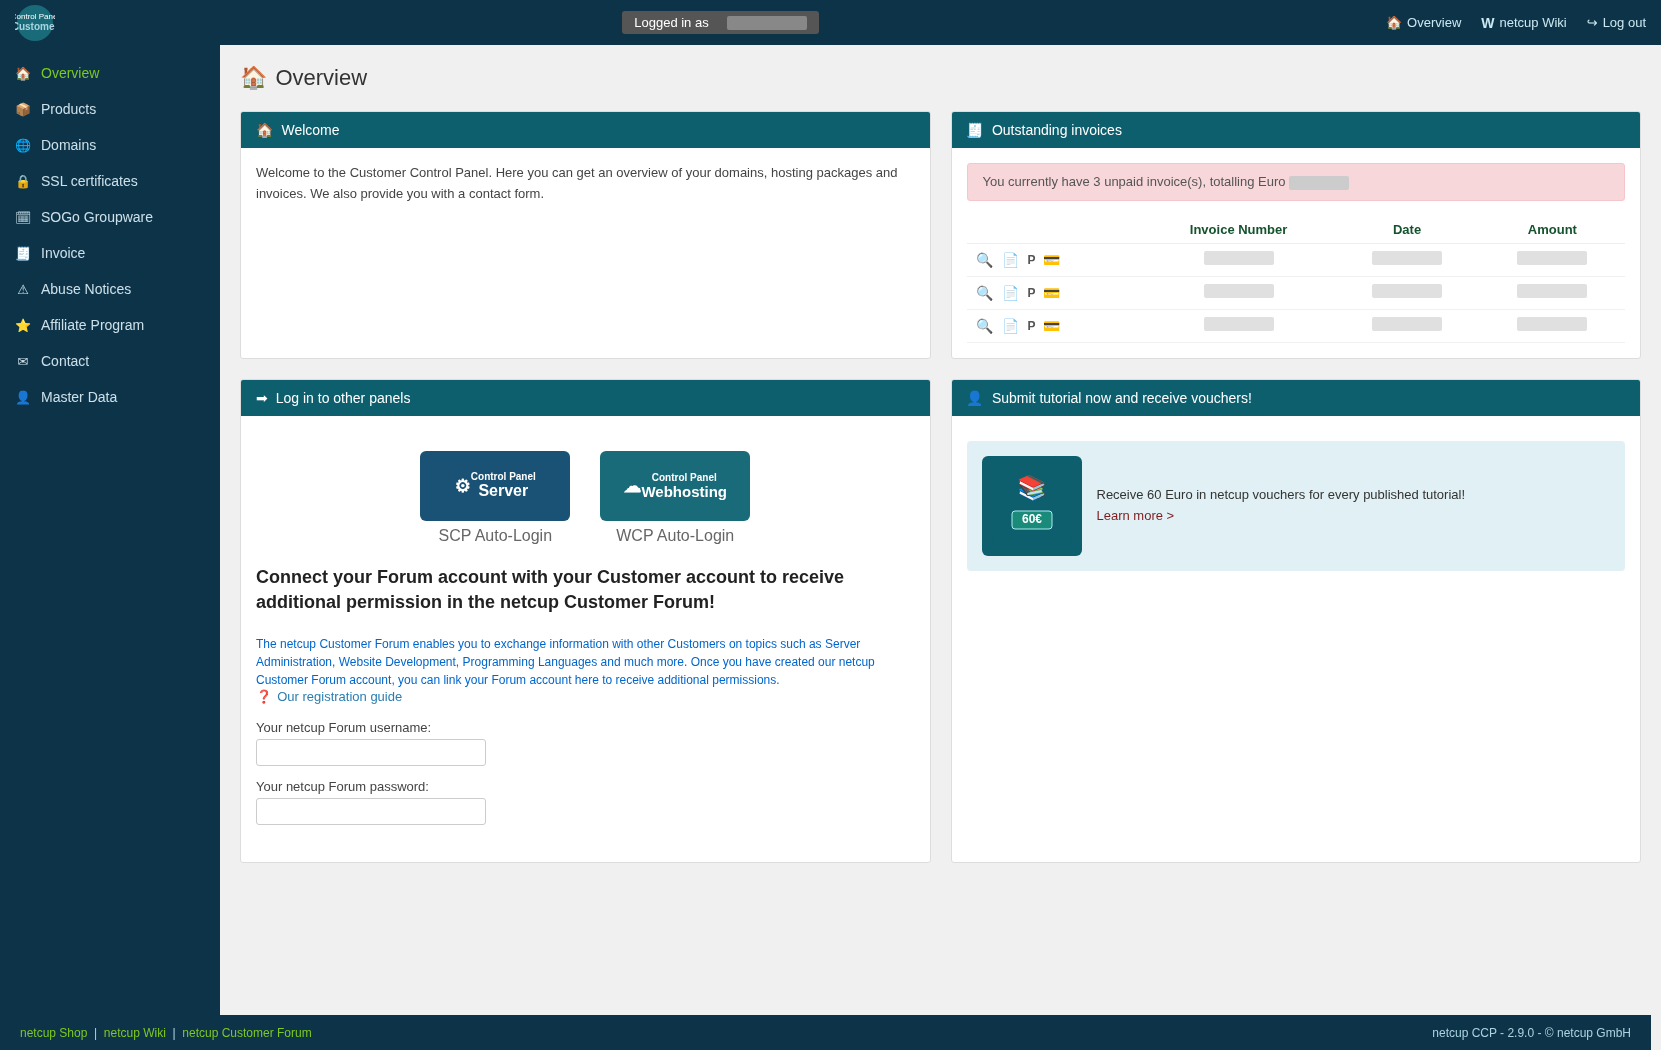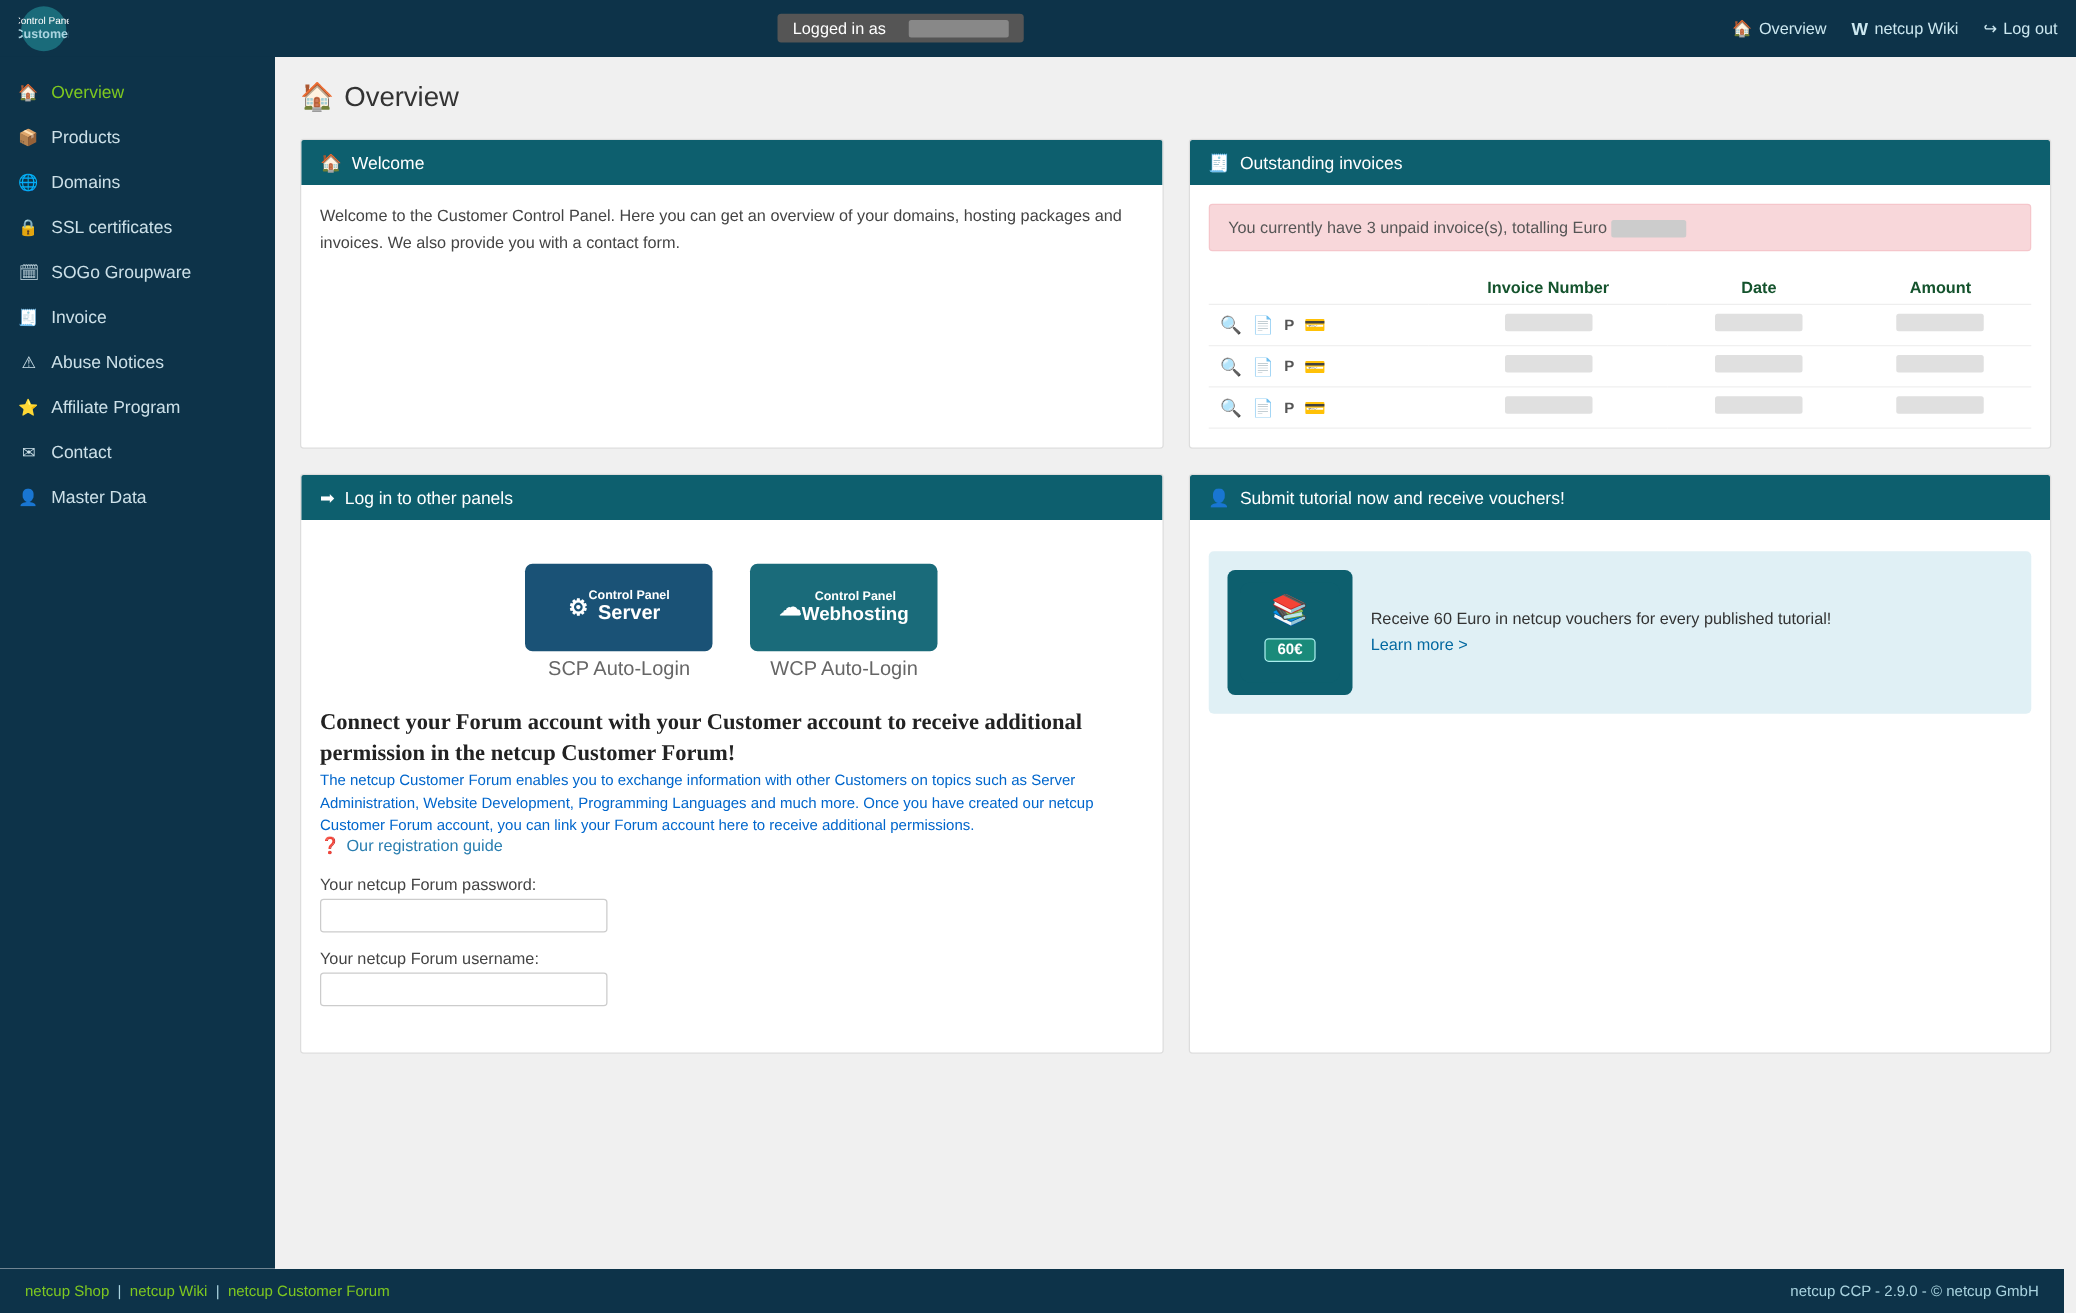--- a/index.html
+++ b/index.html
@@ -195,24 +195,23 @@
       margin-bottom: 6px;
     }
     .scp-box { background: #1a5276; }
     .wcp-box { background: #1a6b7a; }
     .panel-logo-label { font-size: 16px; color: #666; }
 
     .forum-connect-section { padding: 5px 0 10px; }
     .forum-title {
       font-size: 18px;
       font-weight: bold;
-      margin-bottom: 0;
+      margin-bottom: 20px;
       color: #222;
       line-height: 1.4;
-      font-family: Liberation Serif, serif;
     }
     .forum-desc { font-size: 12px; color: #0066cc; line-height: 1.5; }
     .registration-guide {
       font-size: 13px;
       color: #444;
       margin-bottom: 15px;
       display: flex;
       align-items: center;
       gap: 5px;
     }
@@ -245,21 +244,21 @@
       background: #0d5f6e;
       border-radius: 6px;
       display: flex;
       align-items: center;
       justify-content: center;
       flex-shrink: 0;
       color: #aee;
       font-size: 32px;
     }
     .tutorial-text { font-size: 13px; color: #333; line-height: 1.6; }
-    .tutorial-text a { color: #0369a1; text-decoration: none; }
+    .tutorial-text a { color: #7f1d1d; text-decoration: none; }
 
     
     .footer {
       background: #0d3349;
       color: #aad4e0;
       height: 35px;
       display: flex;
       align-items: center;
       justify-content: space-between;
       padding: 0 20px;
@@ -458,26 +457,26 @@
             </div>
           </div>
           <div class="forum-connect-section">
             <div class="forum-title">Connect your Forum account with your Customer account to receive additional permission in the netcup Customer Forum!</div>
             <div class="forum-desc">The netcup Customer Forum enables you to exchange information with other Customers on topics such as Server Administration, Website Development, Programming Languages and much more. Once you have created our netcup Customer Forum account, you can link your Forum account here to receive additional permissions.</div>
             <div class="registration-guide">
               <span>❓</span>
               <a>Our registration guide</a>
             </div>
             <div class="forum-form-group">
+              <label class="forum-form-label">Your netcup Forum username:</label>
+              <input class="forum-form-input" type="text" style="">
+            </div>
+            <div class="forum-form-group">
               <label class="forum-form-label">Your netcup Forum password:</label>
               <input class="forum-form-input" type="password" style="">
-            </div>
-            <div class="forum-form-group">
-              <label class="forum-form-label">Your netcup Forum username:</label>
-              <input class="forum-form-input" type="text" style="">
             </div>
           </div>
         </div>
       </div>
 
       <div class="card">
         <div class="card-header">
           <span>👤</span>
           <span>Submit tutorial now and receive vouchers!</span>
         </div>

